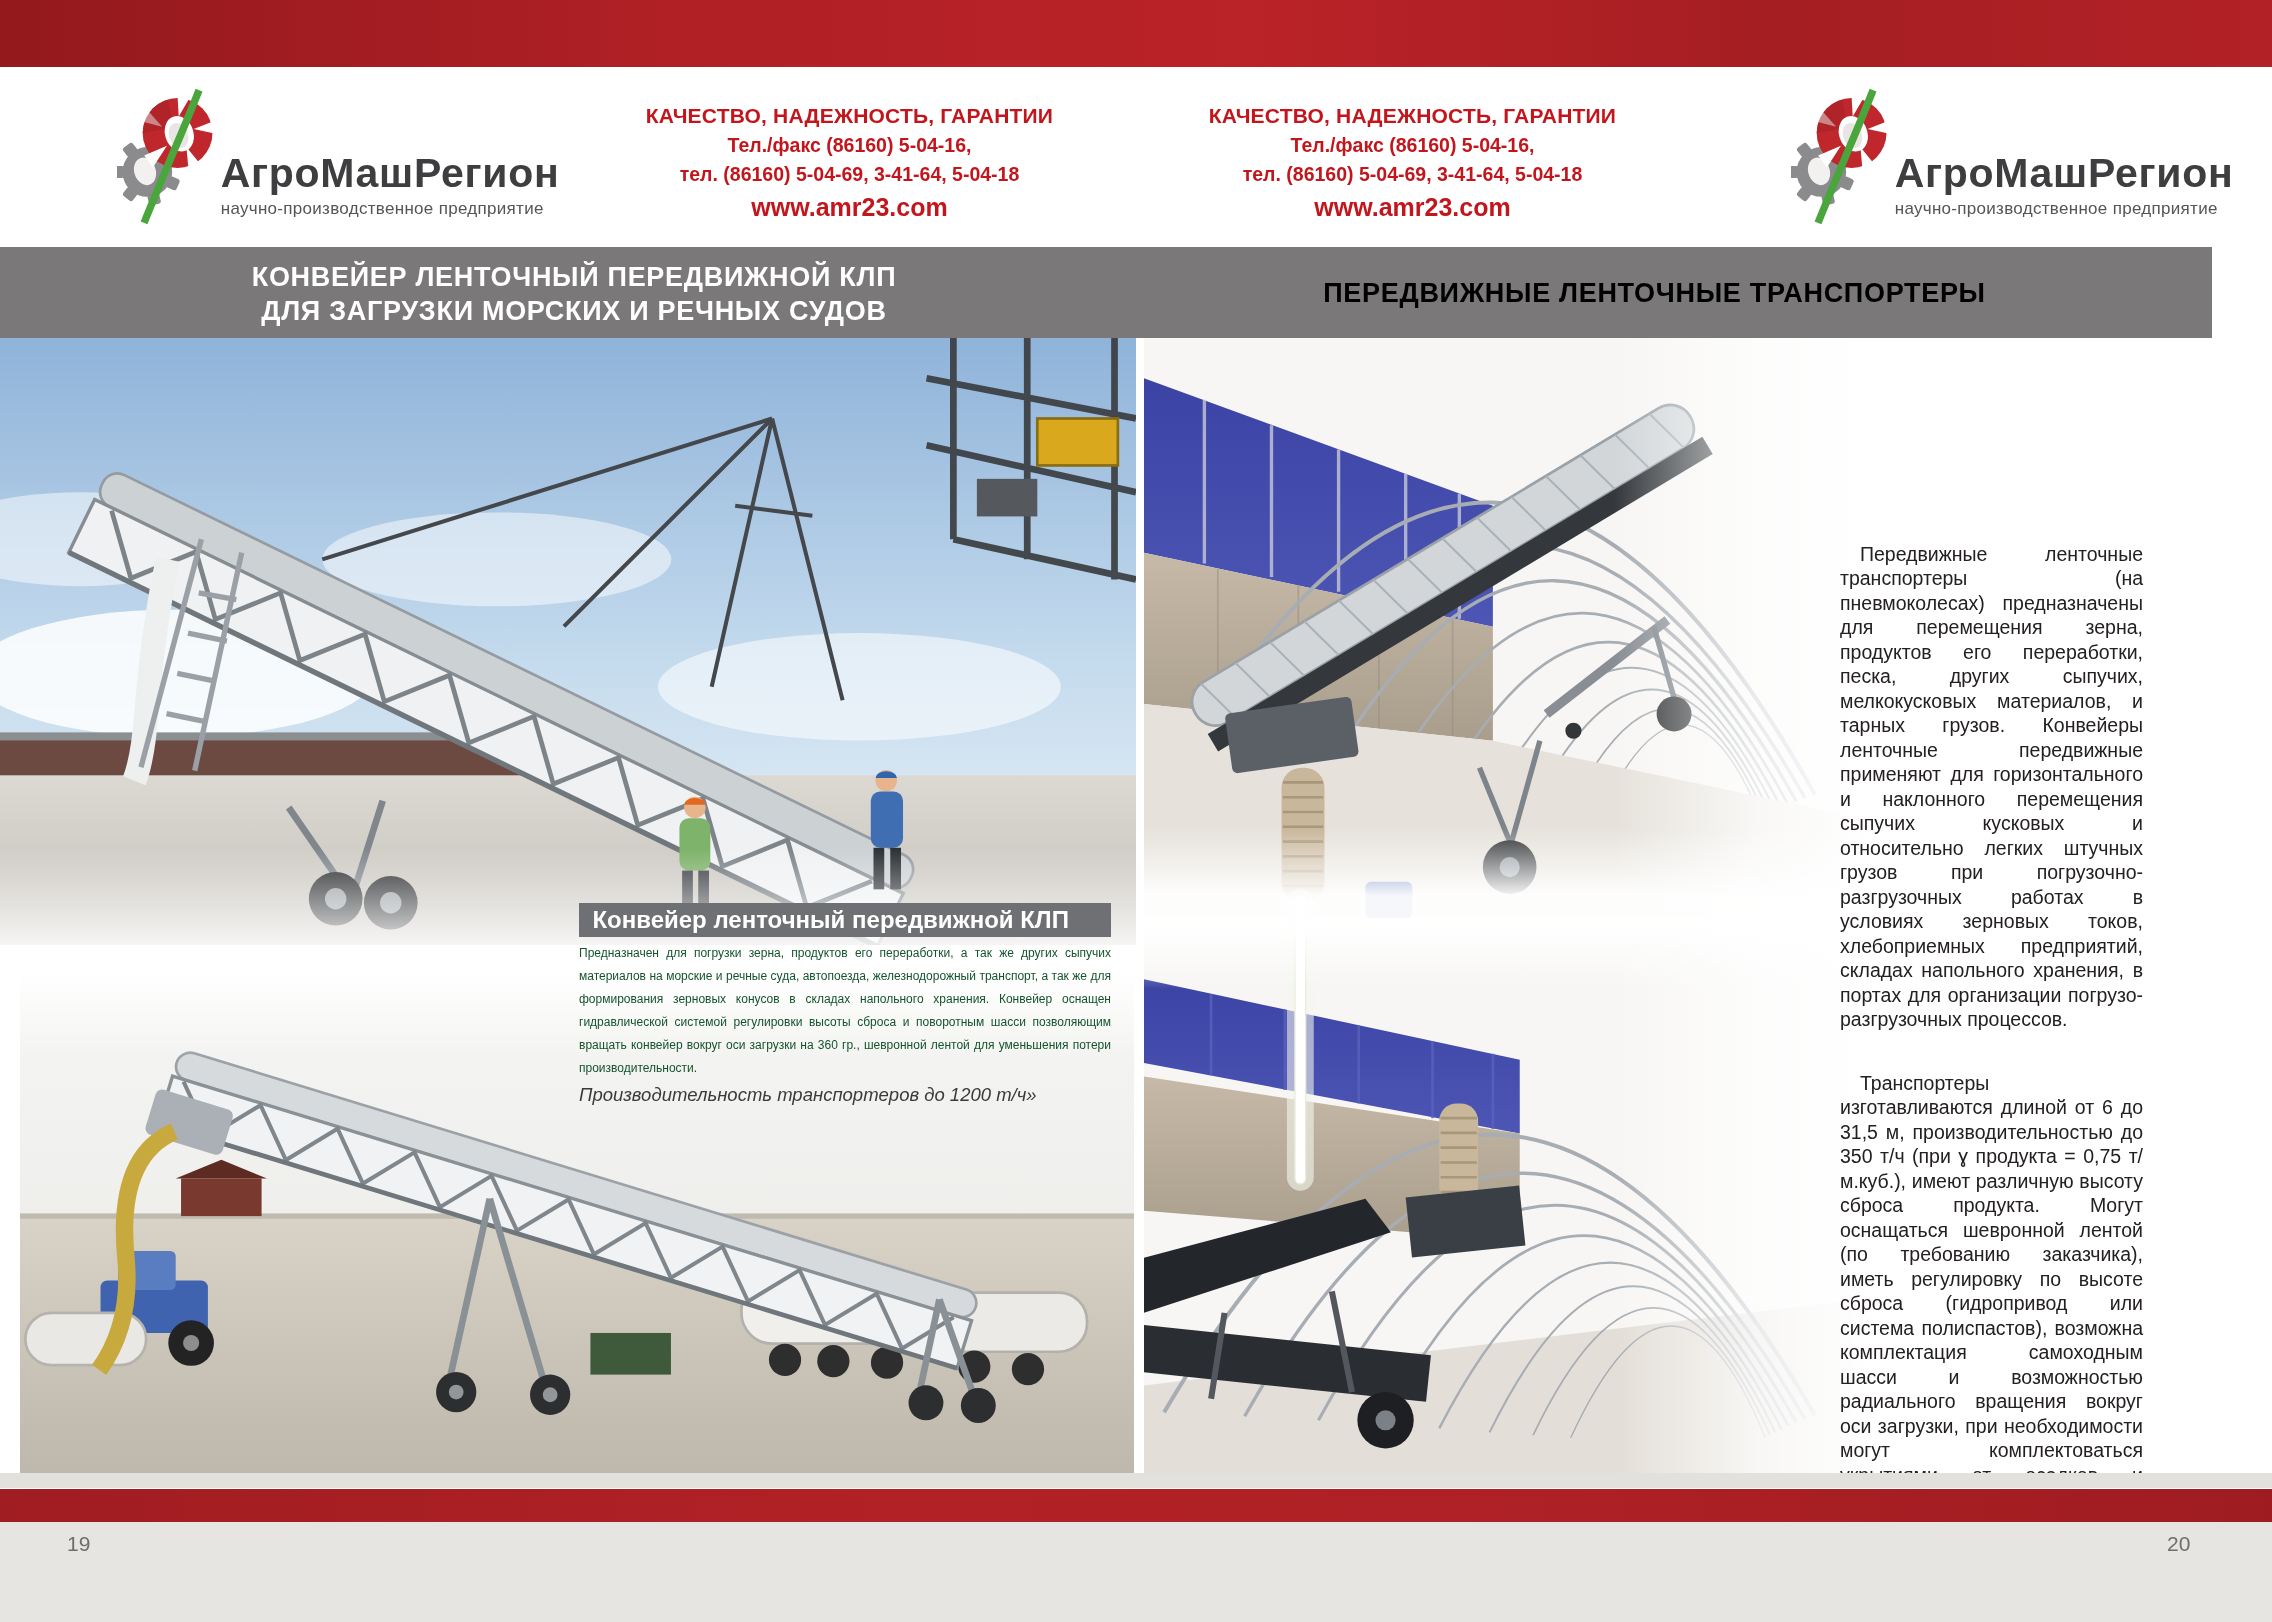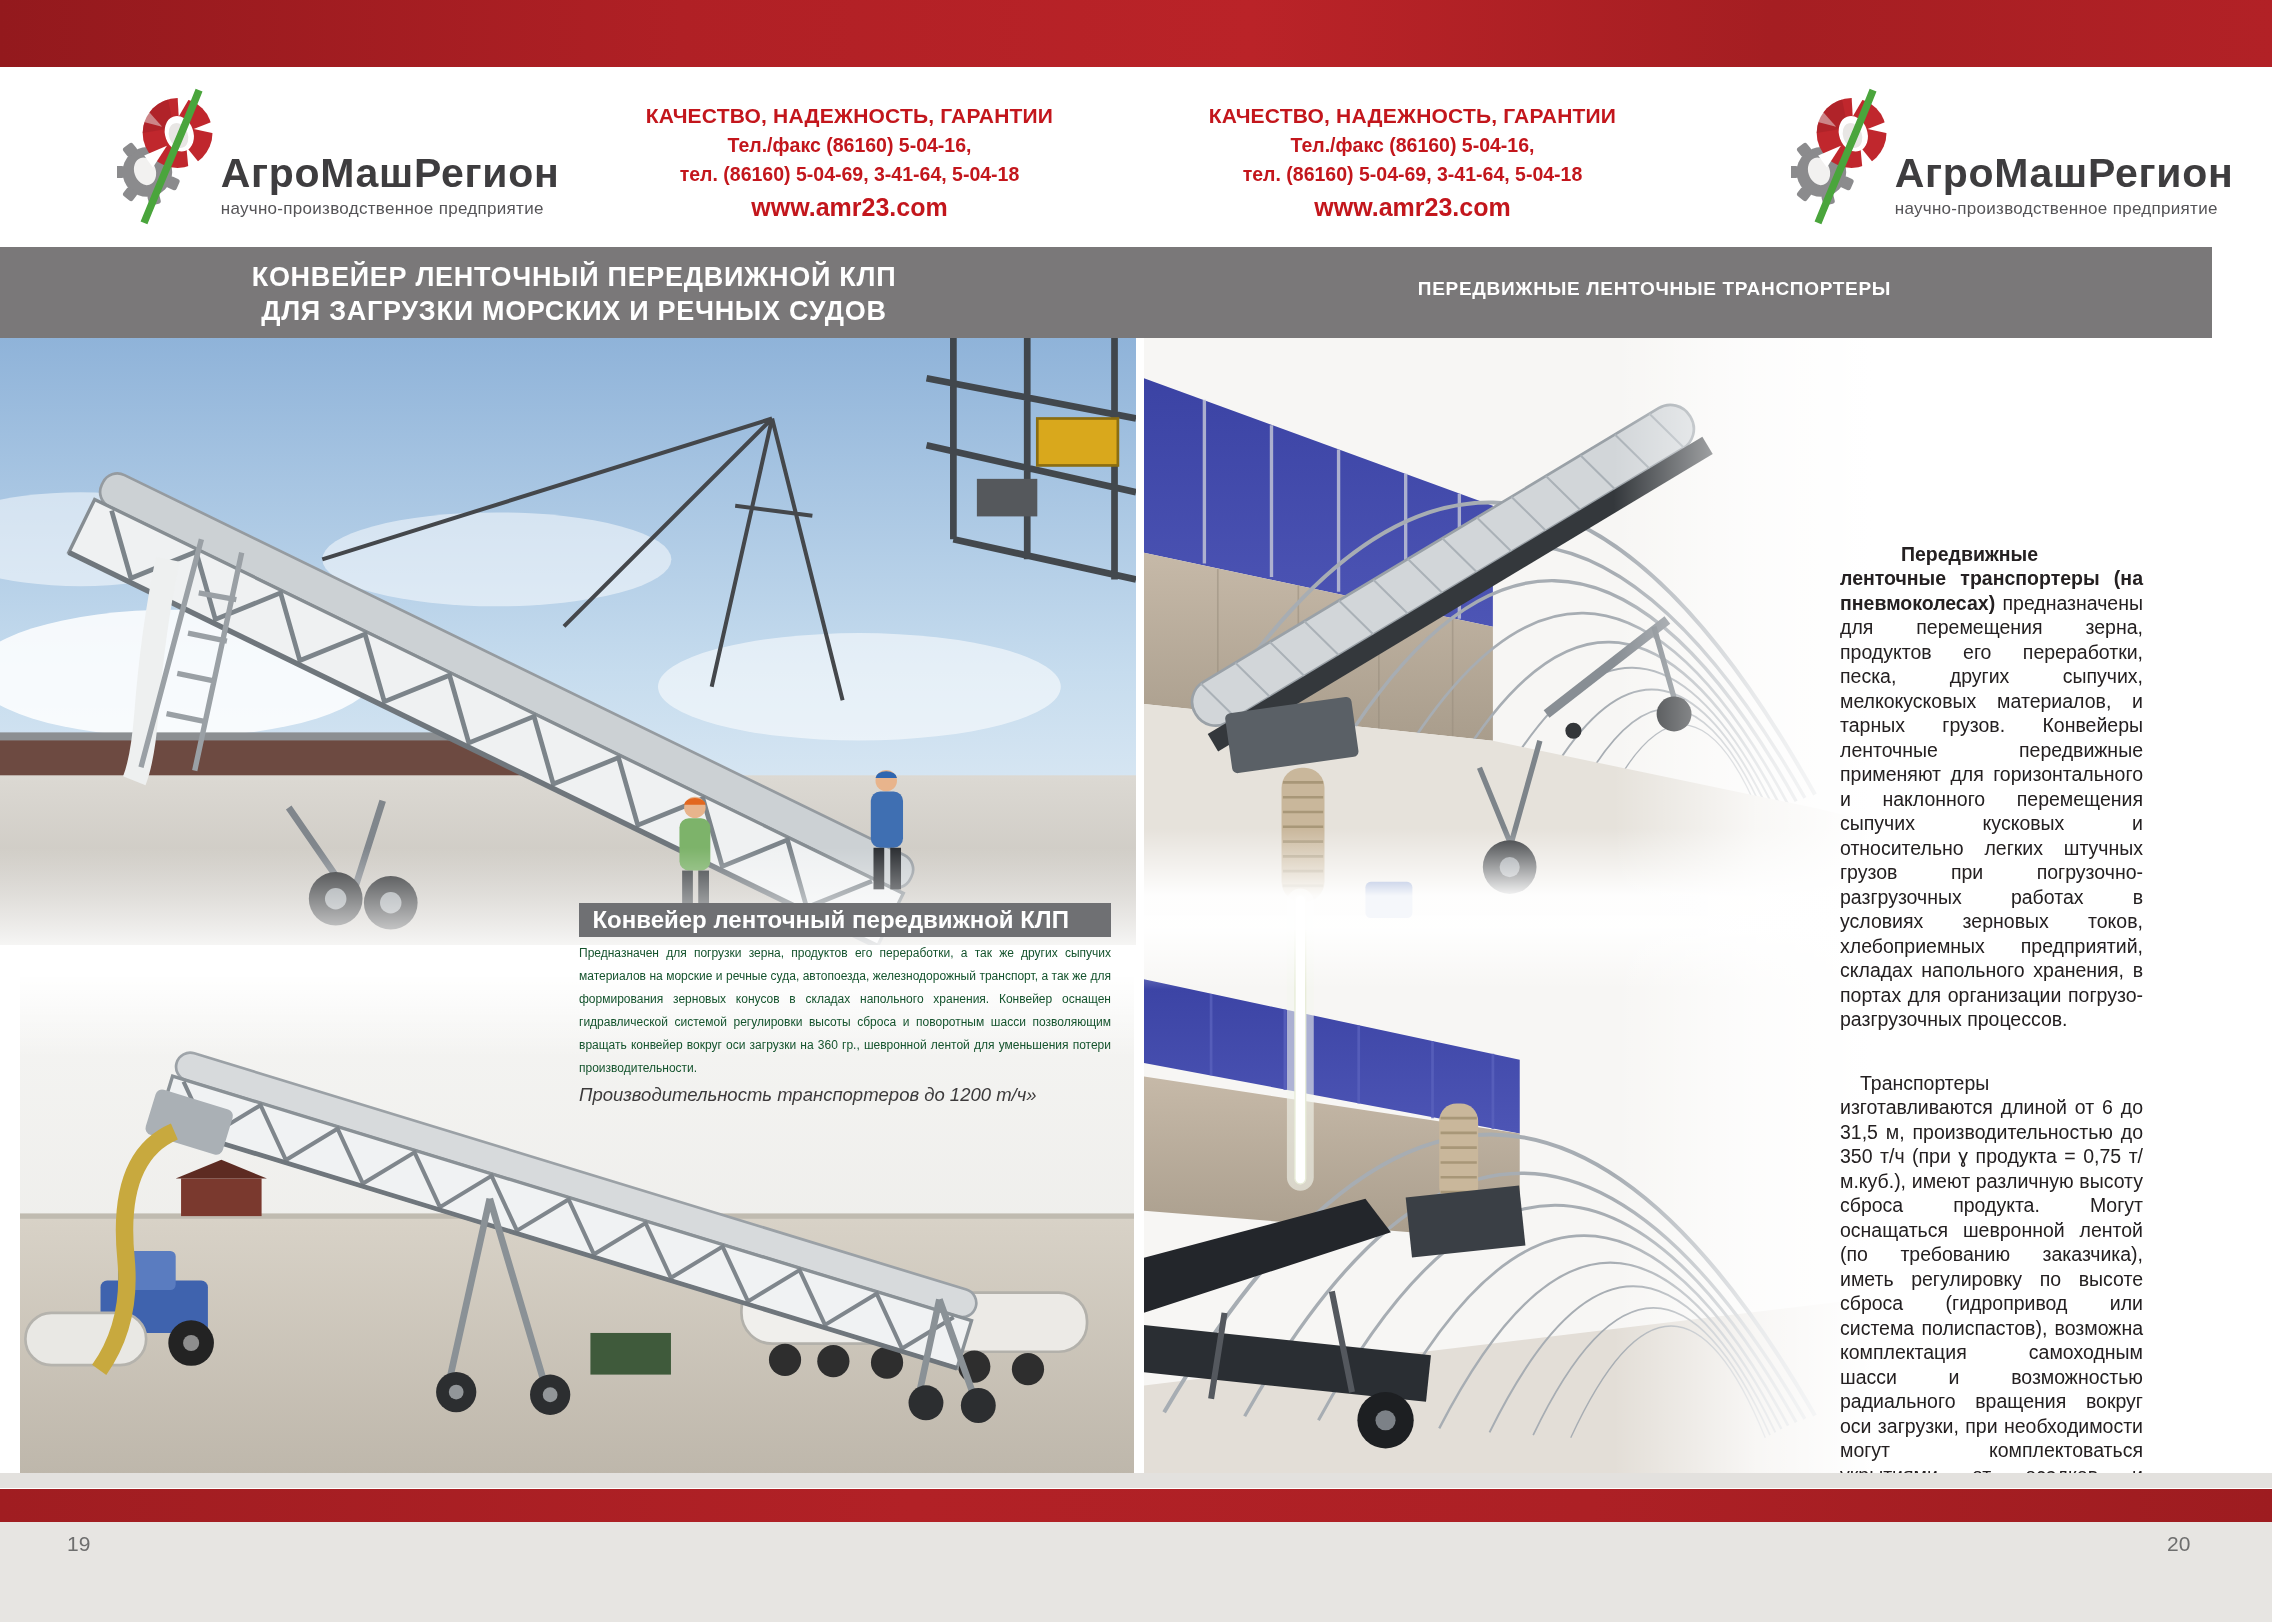--- a/index.html
+++ b/index.html
@@ -30,22 +30,22 @@
   .contact { top:104px; width:423px; text-align:center; color:#c3161c; }
   .contact-left { left:638px; } .contact-right { left:1201px; }
   .contact .tagline { font-size:21px; font-weight:bold; letter-spacing:0.2px; }
   .contact .line { font-size:19.5px; font-weight:bold; margin-top:6px; }
   .contact .site { font-size:25px; font-weight:bold; margin-top:6.7px; }
 
   
   .title-band { left:0; top:247px; width:2212px; height:91px; background:#7a7879; }
   .title-left { left:114px; top:13.4px; width:920px; text-align:center; color:#ffffff;
     font-weight:bold; font-size:27px; line-height:34px; letter-spacing:0.7px; }
-  .title-right { left:1168px; top:31px; width:973px; text-align:center; color:#ffffff;
-    font-weight:bold; font-size:19px; letter-spacing:0.7px; }
+  .title-right { left:1168px; top:31px; width:973px; text-align:center; color:#000000;
+    font-weight:bold; font-size:27px; letter-spacing:0.7px; }
 
   
   .photo { overflow:hidden; }
   .photo svg { display:block; width:100%; height:100%; }
   #photoA { left:0; top:338px; width:1136px; height:607px; }
   #photoB { left:20px; top:977px; width:1114px; height:497px; }
   #photoC { left:1144px; top:338px; width:728px; height:1136px; }
 
   
   .info-box { left:579px; top:903px; width:532px; }
@@ -53,21 +53,21 @@
     line-height:34px; padding-left:13.4px; height:34px; }
   .info-body { margin-top:5.4px; font-size:12px; line-height:23px; text-align:justify;
     color:#14532d; font-weight:normal; }
   .info-note { margin-top:3.4px; font-size:18.5px; color:#3c3a3b;font-style:italic; }
 
   
   .right-par { width:303px; color:#242021; font-size:19.5px; line-height:24.5px;
     text-align:justify; }
   #para1 { left:1840px; top:522px; text-indent:20px; }
   #para2 { left:1840px; top:1051px; text-indent:20px; }
-  .lead { font-weight:bold;margin-left:41px; }
+  .lead { font-weight:normal; }
 </style>
 </head>
 <body>
 
 <div class="spread">
 
   <div class="abs bar-top"></div>
 
   <div class="abs logo logo-left">
     <svg viewBox="0 0 150 210">

